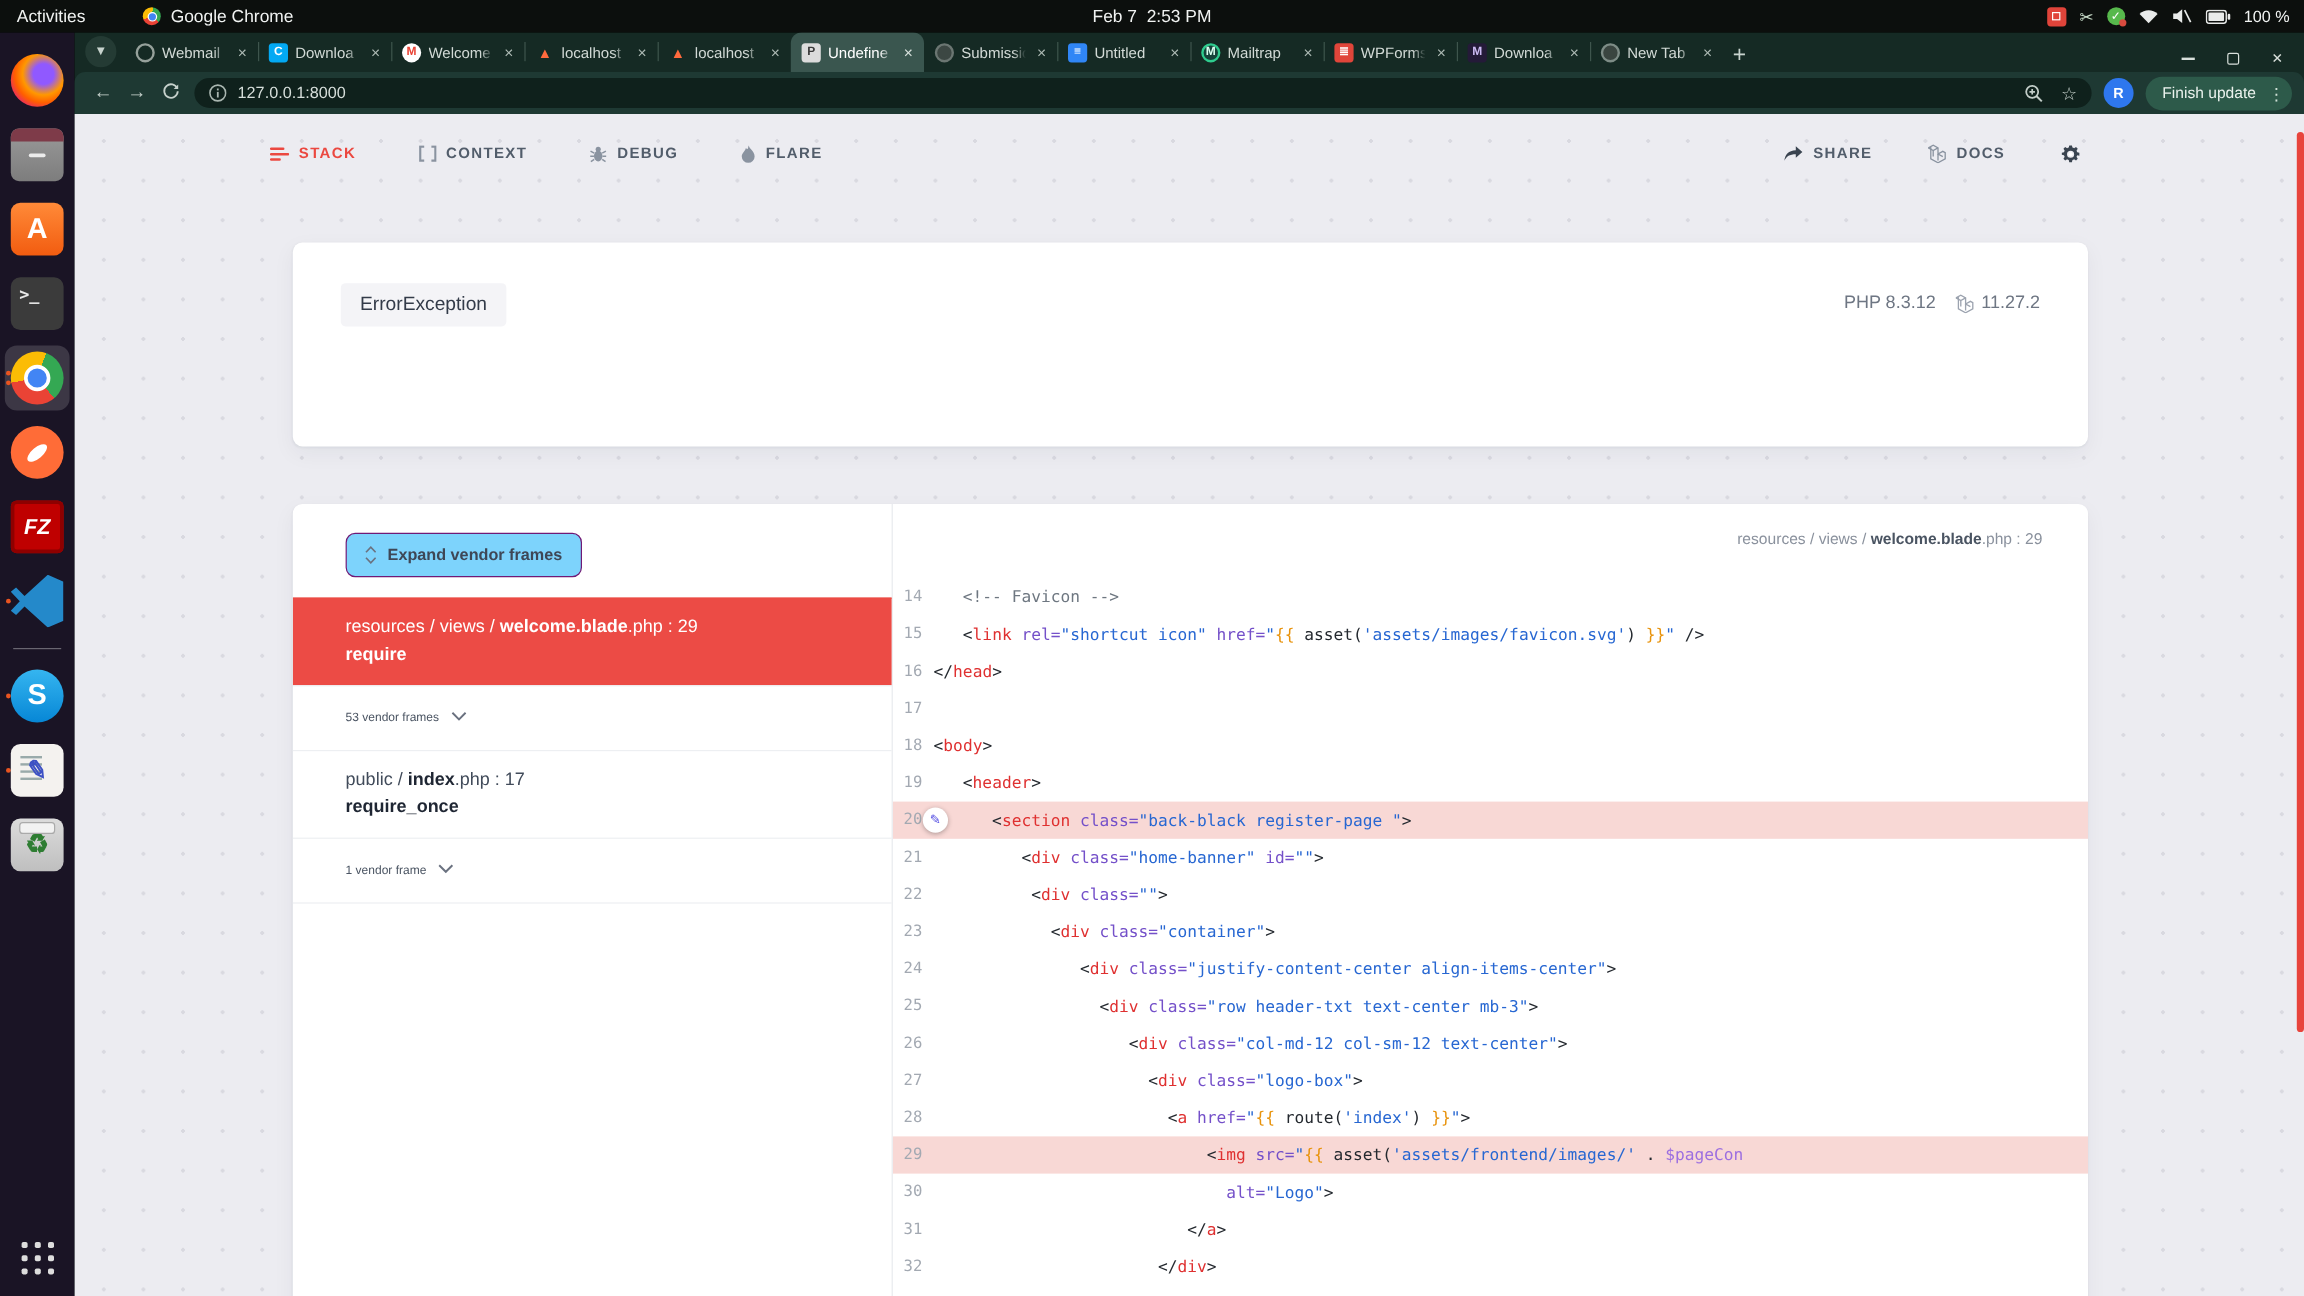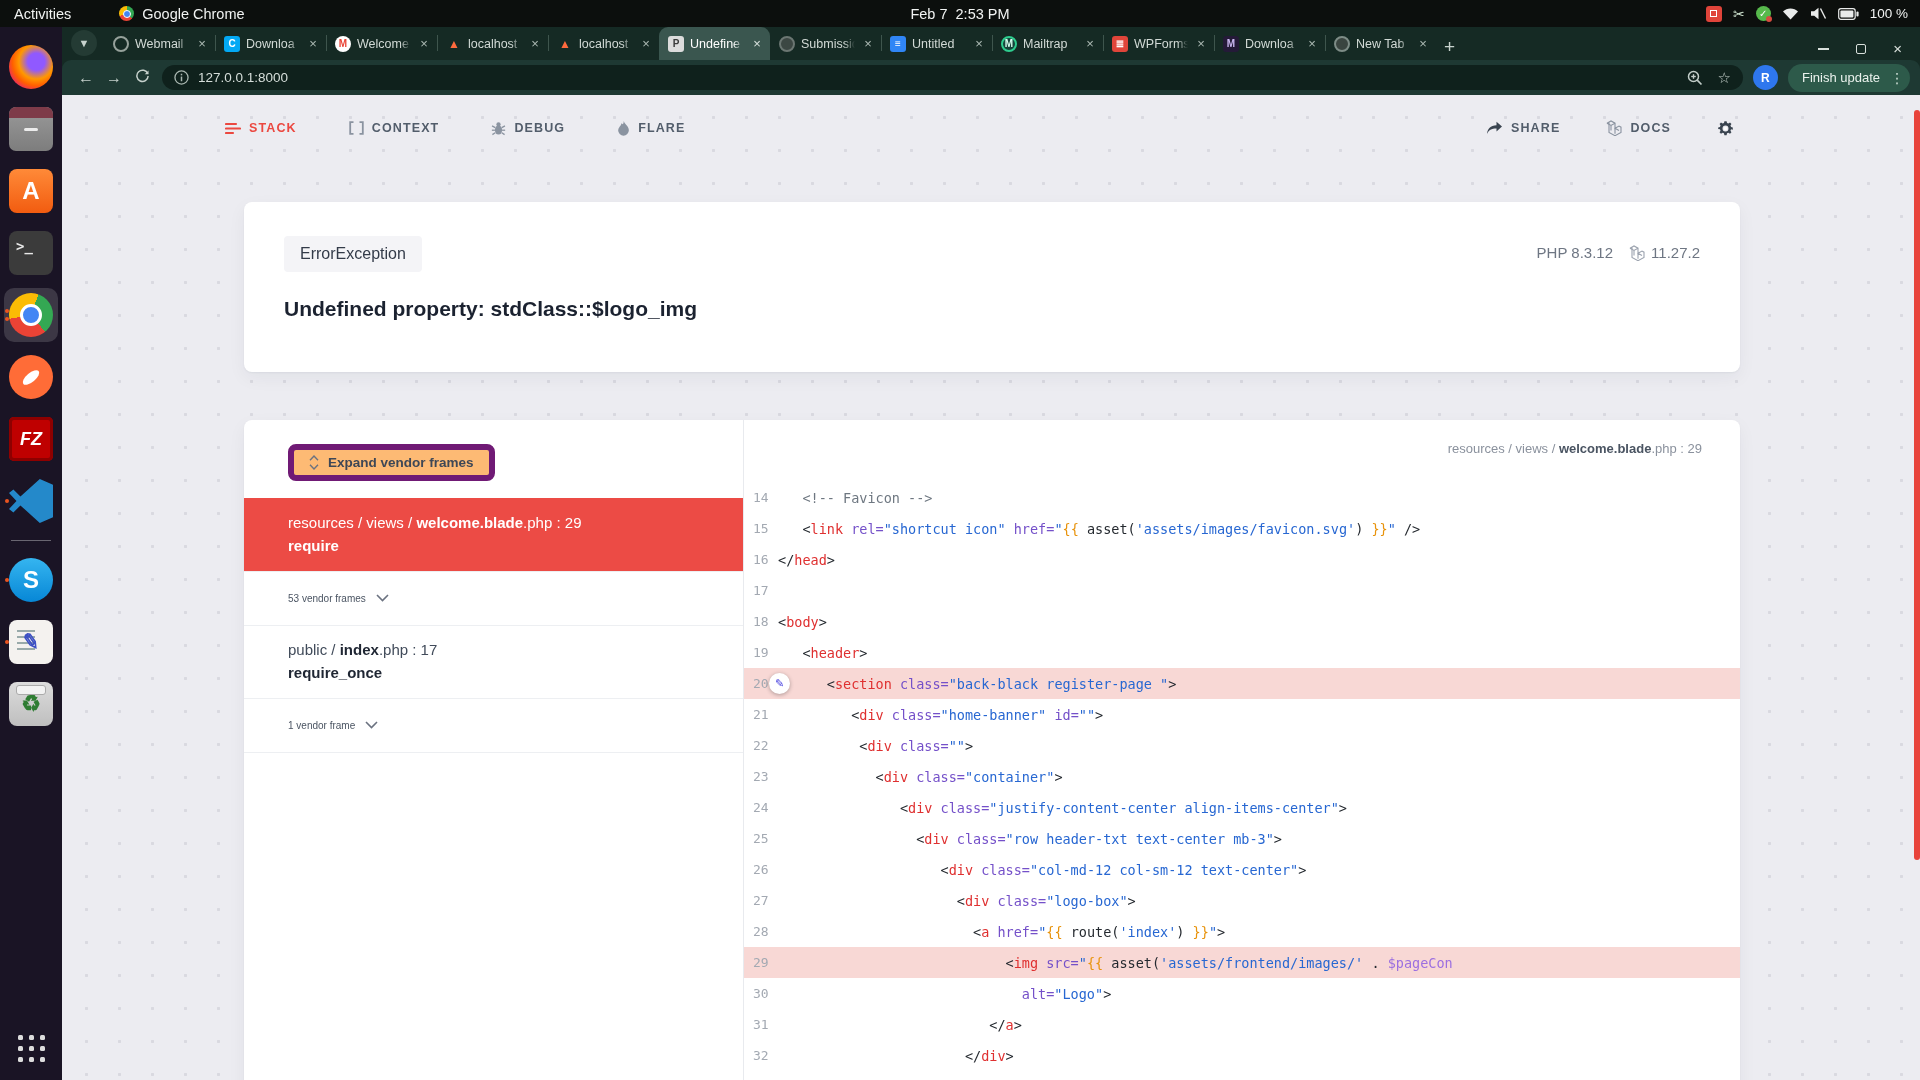--- a/index.html
+++ b/index.html
@@ -90,21 +90,21 @@
 
   .card { background:#fff; border-radius:8px; margin:0 180px 0 182px; box-shadow:0 1px 2px rgba(25,30,60,.05), 0 6px 18px rgba(25,30,60,.05); position:relative; }
   .error-card { margin-top:41px; height:170px; padding:34px 40px; }
   .badge { display:inline-block; background:#F4F4F7; border-radius:4px; padding:9px 16px; font-size:16px; color:#333B49; }
   .error-meta { position:absolute; top:42px; right:40px; display:flex; align-items:flex-end; gap:16px; color:#6E7683; font-size:15px; }
   .error-meta .lv { display:flex; align-items:center; gap:6px; }
   .error-title { margin-top:25px; font-size:21px; font-weight:700; color:#1B2230; }
 
   .stack-card { margin-top:48px; height:1010px; display:grid; grid-template-columns:500px 1fr; overflow:hidden; }
   .frames-col { border-right:1px solid #E8EAEE; }
-  .expand-btn { margin:24px 0 17px 44px; height:37px; padding:0 15px; border:6px solid #701a75; border-radius:8px; background:#fdba74; display:inline-flex; align-items:center; gap:9px; font-size:13.5px; font-weight:700; color:#3E4756; }
+  .expand-btn { margin:24px 0 17px 44px; height:37px; padding:0 15px; border:1px solid #701a75; border-radius:8px; background:#7dd3fc; display:inline-flex; align-items:center; gap:9px; font-size:13.5px; font-weight:700; color:#3E4756; }
   .frame { padding:15px 24px 17px 44px; border-top:1px solid #EDEFF2; }
   .frame.sel { background:#EC4B45; border-top-color:#EC4B45; }
   .fpath { font-size:15px; color:#414B5A; }
   .fpath b { font-weight:700; color:#1F2633; }
   .frame.sel .fpath, .frame.sel .fpath b, .frame.sel .fmethod { color:#FFFFFF; }
   .fmethod { margin-top:6px; font-size:15px; font-weight:700; color:#1F2633; }
   .frame.vendor { padding-top:21px; padding-bottom:21px; display:flex; align-items:center; gap:10px; font-size:10px; color:#4A5462; }
   .frame.last { border-bottom:1px solid #EDEFF2; }
 
   .code-col { position:relative; overflow:hidden; }
@@ -418,21 +418,20 @@
       <span class="error-meta">
         <span>PHP 8.3.12</span>
         <span class="lv">
           <svg width="16" height="16" viewBox="0 0 16 16" fill="none" stroke="#9CA3AF" stroke-width="1.1">
               <path d="M1 3.2 5 1l4 2.2v5.1l4-2.2 2 1.1v5.2l-6 3.3-6-3.3V3.2z"></path>
               <path d="M1 3.2l4 2.2 4-2.2M5 5.4v5M9 8.3l4 2.2M9 8.3v5.4"></path>
             </svg>
           <span>11.27.2</span>
         </span>
       </span>
-      <div class="error-title">Undefined property: stdClass::$logo_img</div>
     </div>
 
     <div class="card stack-card">
       <div class="frames-col">
         <button class="expand-btn">
           <svg width="10" height="15" viewBox="0 0 10 15" fill="none" stroke="#6B7280" stroke-width="1.4">
               <path d="M1 5.2 5 1l4 4.2M1 9.8 5 14l4-4.2"></path>
             </svg>
           <span>Expand vendor frames</span>
         </button>

